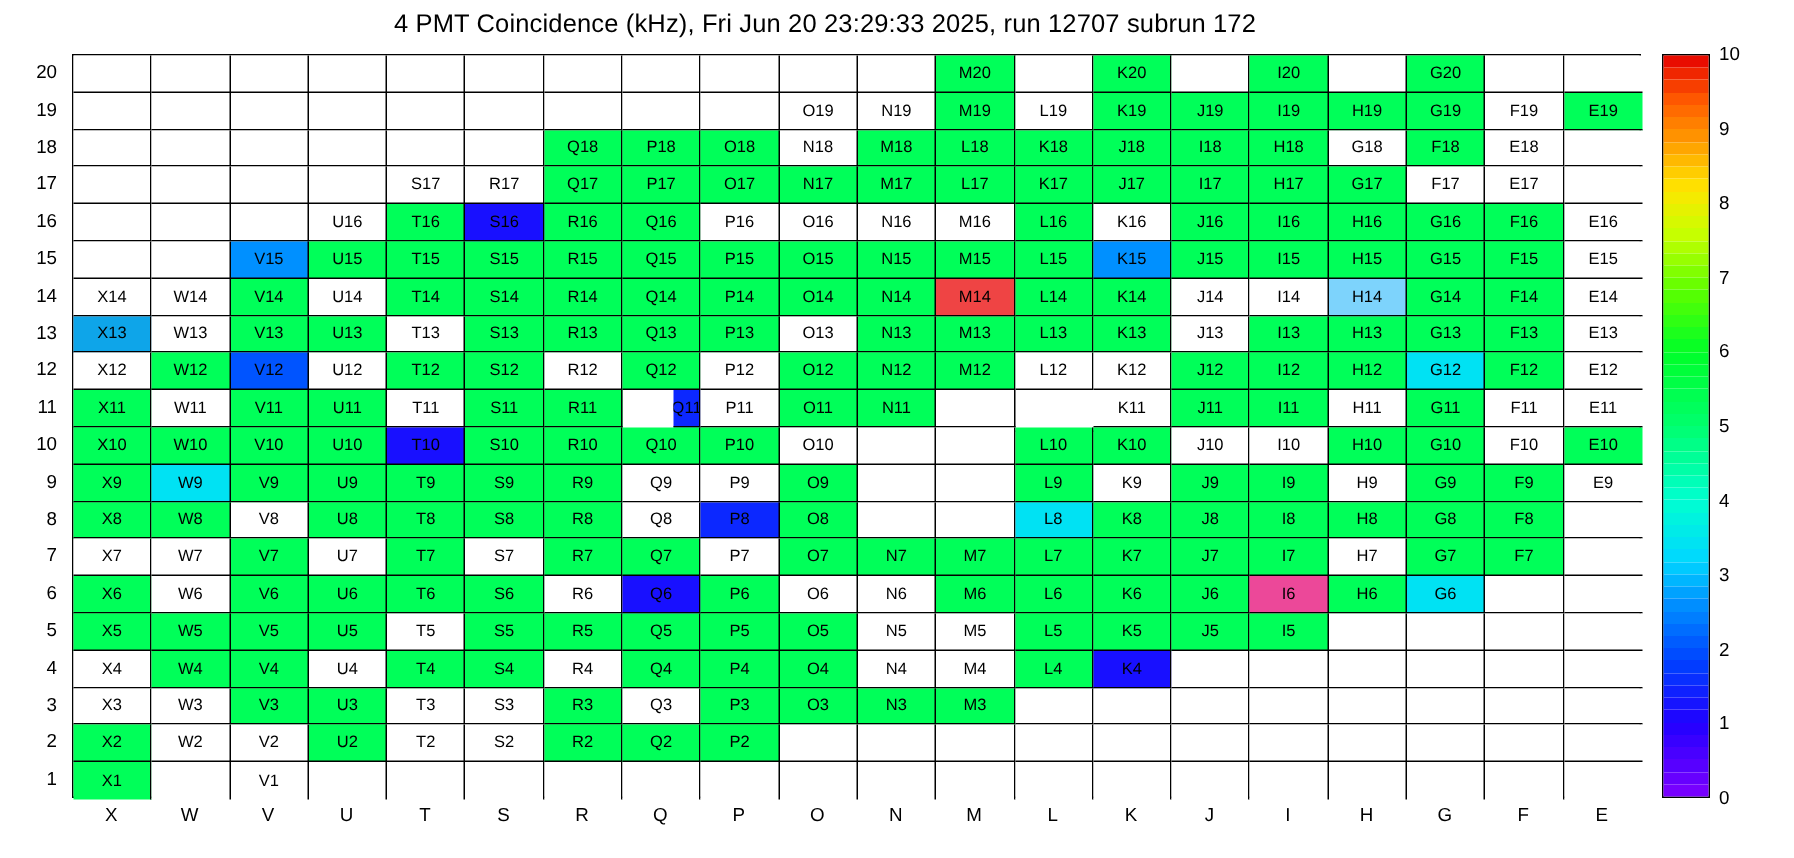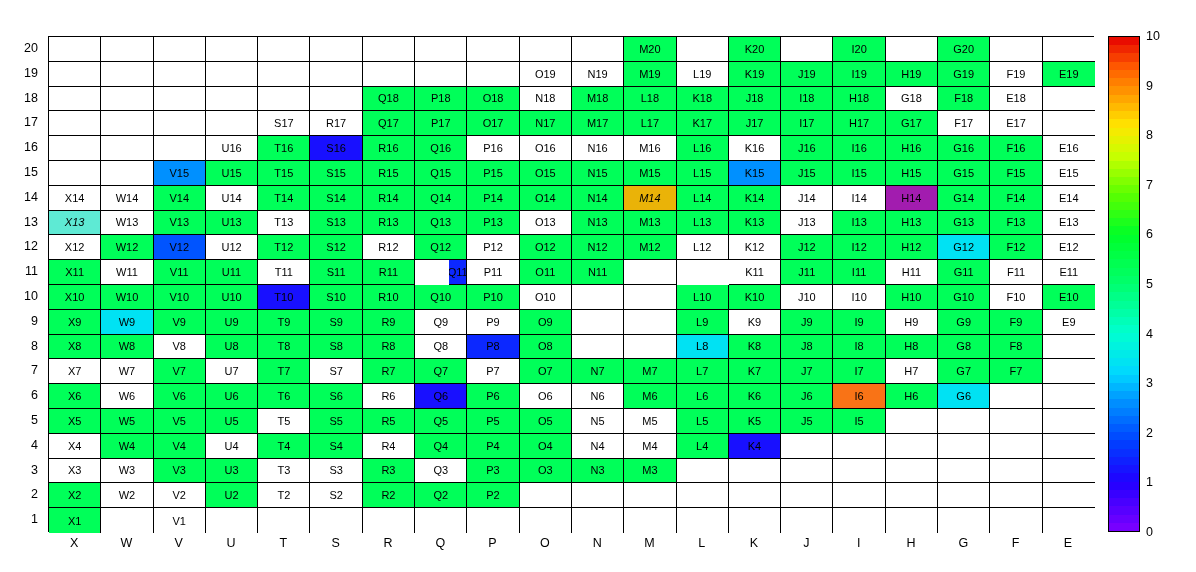--- a/index.html
+++ b/index.html
@@ -53,20 +53,21 @@
   #cticks div{
     position:absolute;left:4px;font-size:12.5px;color:#000;
     transform:translateY(-50%);
   }
 </style>
 </head>
 <body>
 
 <div id="root">
 
+  <div id="title">4 PMT Coincidence (kHz), Fri Jun 20 23:29:33 2025, run 12707 subrun 172</div>
 
   <div id="ylabels">
       <div style="top: 0px;">20</div>
       <div style="top: 24.8px;">19</div>
       <div style="top: 49.6px;">18</div>
       <div style="top: 74.4px;">17</div>
       <div style="top: 99.2px;">16</div>
       <div style="top: 124px;">15</div>
       <div style="top: 148.8px;">14</div>
       <div style="top: 173.6px;">13</div>
@@ -210,30 +211,30 @@
         <div class="cell" style="background: rgb(255, 255, 255);">W14</div>
         <div class="cell" style="background: rgb(0, 255, 89);">V14</div>
         <div class="cell" style="background: rgb(255, 255, 255);">U14</div>
         <div class="cell" style="background: rgb(0, 255, 89);">T14</div>
         <div class="cell" style="background: rgb(0, 255, 89);">S14</div>
         <div class="cell" style="background: rgb(0, 255, 89);">R14</div>
         <div class="cell" style="background: rgb(0, 255, 89);">Q14</div>
         <div class="cell" style="background: rgb(0, 255, 89);">P14</div>
         <div class="cell" style="background: rgb(0, 255, 89);">O14</div>
         <div class="cell" style="background: rgb(0, 255, 89);">N14</div>
-        <div class="cell" style="background: #eab308; font-style: italic;">M14</div>
+        <div class="cell" style="background: #ef4444;">M14</div>
         <div class="cell" style="background: rgb(0, 255, 89);">L14</div>
         <div class="cell" style="background: rgb(0, 255, 89);">K14</div>
         <div class="cell" style="background: rgb(255, 255, 255);">J14</div>
         <div class="cell" style="background: rgb(255, 255, 255);">I14</div>
-        <div class="cell" style="background: #a21caf;">H14</div>
+        <div class="cell" style="background: #7dd3fc;">H14</div>
         <div class="cell" style="background: rgb(0, 255, 89);">G14</div>
         <div class="cell" style="background: rgb(0, 255, 89);">F14</div>
         <div class="cell lastcol" style="background: rgb(255, 255, 255);">E14</div>
-        <div class="cell" style="background: #5eead4; font-style: italic;">X13</div>
+        <div class="cell" style="background: #0ea5e9;">X13</div>
         <div class="cell" style="background: rgb(255, 255, 255);">W13</div>
         <div class="cell" style="background: rgb(0, 255, 89);">V13</div>
         <div class="cell" style="background: rgb(0, 255, 89);">U13</div>
         <div class="cell" style="background: rgb(255, 255, 255);">T13</div>
         <div class="cell" style="background: rgb(0, 255, 89);">S13</div>
         <div class="cell" style="background: rgb(0, 255, 89);">R13</div>
         <div class="cell" style="background: rgb(0, 255, 89);">Q13</div>
         <div class="cell" style="background: rgb(0, 255, 89);">P13</div>
         <div class="cell" style="background: rgb(255, 255, 255);">O13</div>
         <div class="cell" style="background: rgb(0, 255, 89);">N13</div>
@@ -374,21 +375,21 @@
         <div class="cell" style="background: rgb(0, 255, 89);">S6</div>
         <div class="cell" style="background: rgb(255, 255, 255);">R6</div>
         <div class="cell" style="background: rgb(24, 16, 255);">Q6</div>
         <div class="cell" style="background: rgb(0, 255, 89);">P6</div>
         <div class="cell" style="background: rgb(255, 255, 255);">O6</div>
         <div class="cell" style="background: rgb(255, 255, 255);">N6</div>
         <div class="cell" style="background: rgb(0, 255, 89);">M6</div>
         <div class="cell" style="background: rgb(0, 255, 89);">L6</div>
         <div class="cell" style="background: rgb(0, 255, 89);">K6</div>
         <div class="cell" style="background: rgb(0, 255, 89);">J6</div>
-        <div class="cell" style="background: #f97316;">I6</div>
+        <div class="cell" style="background: #ec4899;">I6</div>
         <div class="cell" style="background: rgb(0, 255, 89);">H6</div>
         <div class="cell" style="background: rgb(0, 226, 243);">G6</div>
         <div class="cell" style="background: rgb(255, 255, 255);"></div>
         <div class="cell lastcol" style="background: rgb(255, 255, 255);"></div>
         <div class="cell" style="background: rgb(0, 255, 89);">X5</div>
         <div class="cell" style="background: rgb(0, 255, 89);">W5</div>
         <div class="cell" style="background: rgb(0, 255, 89);">V5</div>
         <div class="cell" style="background: rgb(0, 255, 89);">U5</div>
         <div class="cell" style="background: rgb(255, 255, 255);">T5</div>
         <div class="cell" style="background: rgb(0, 255, 89);">S5</div>

